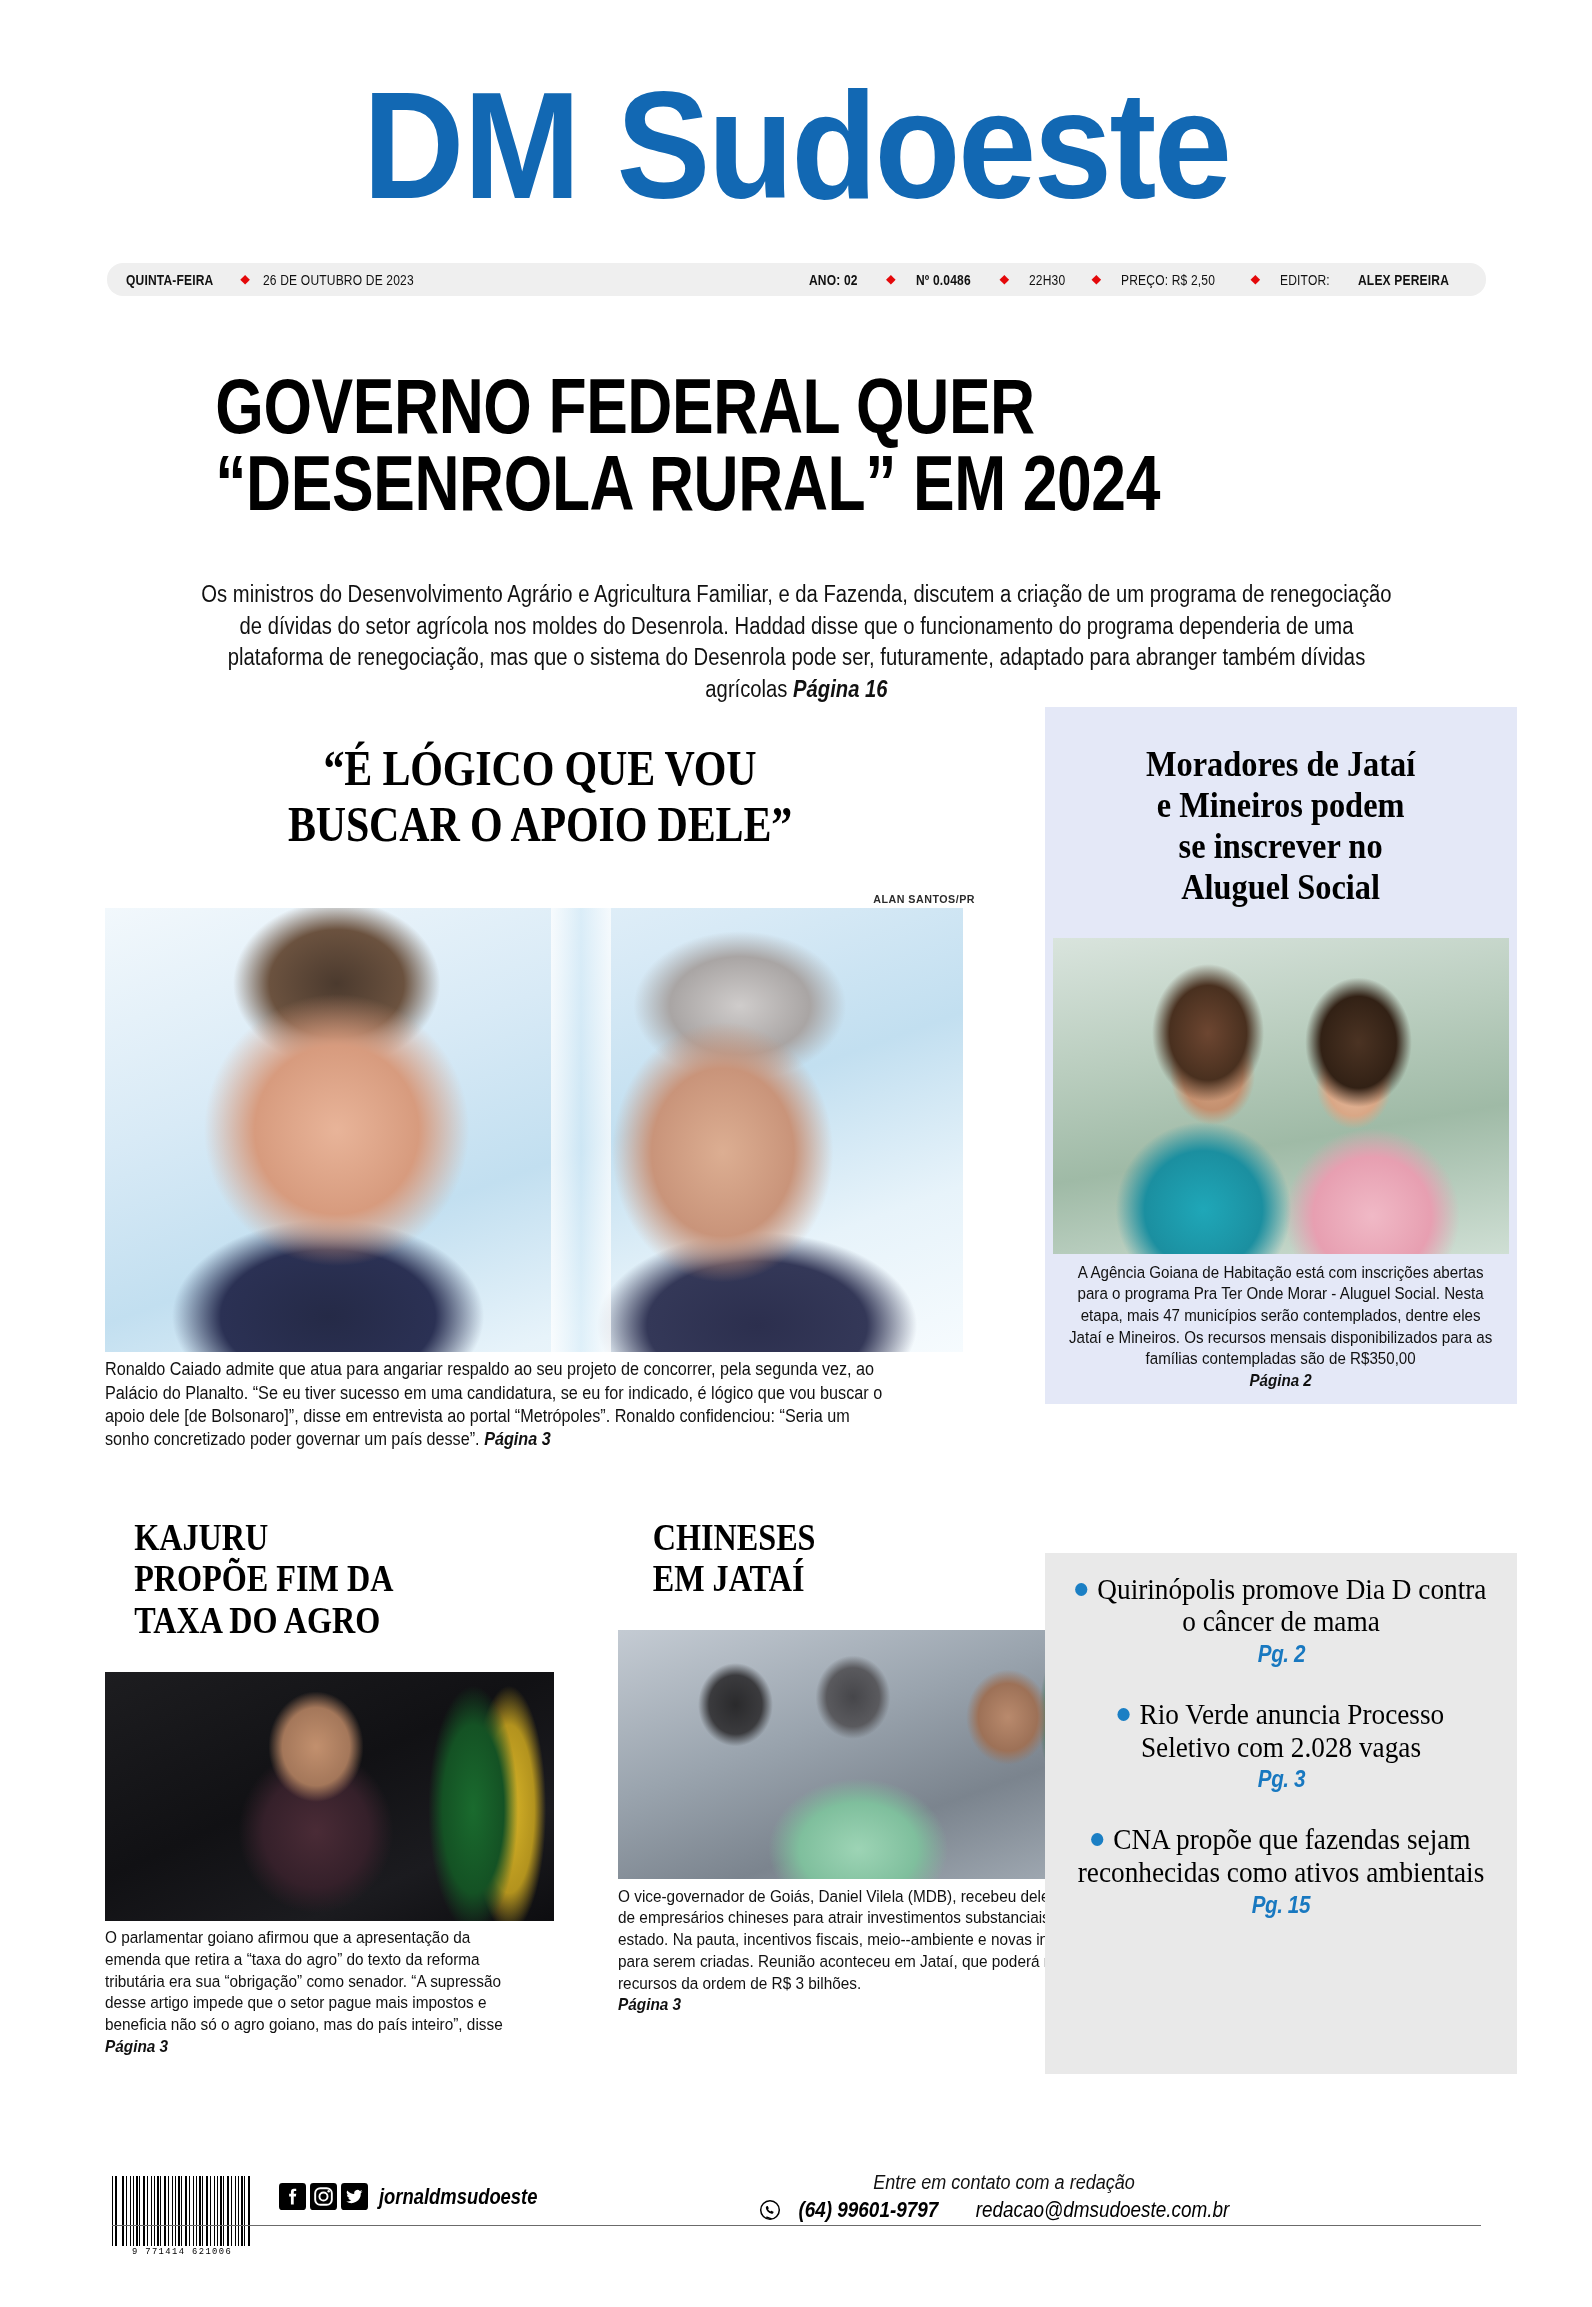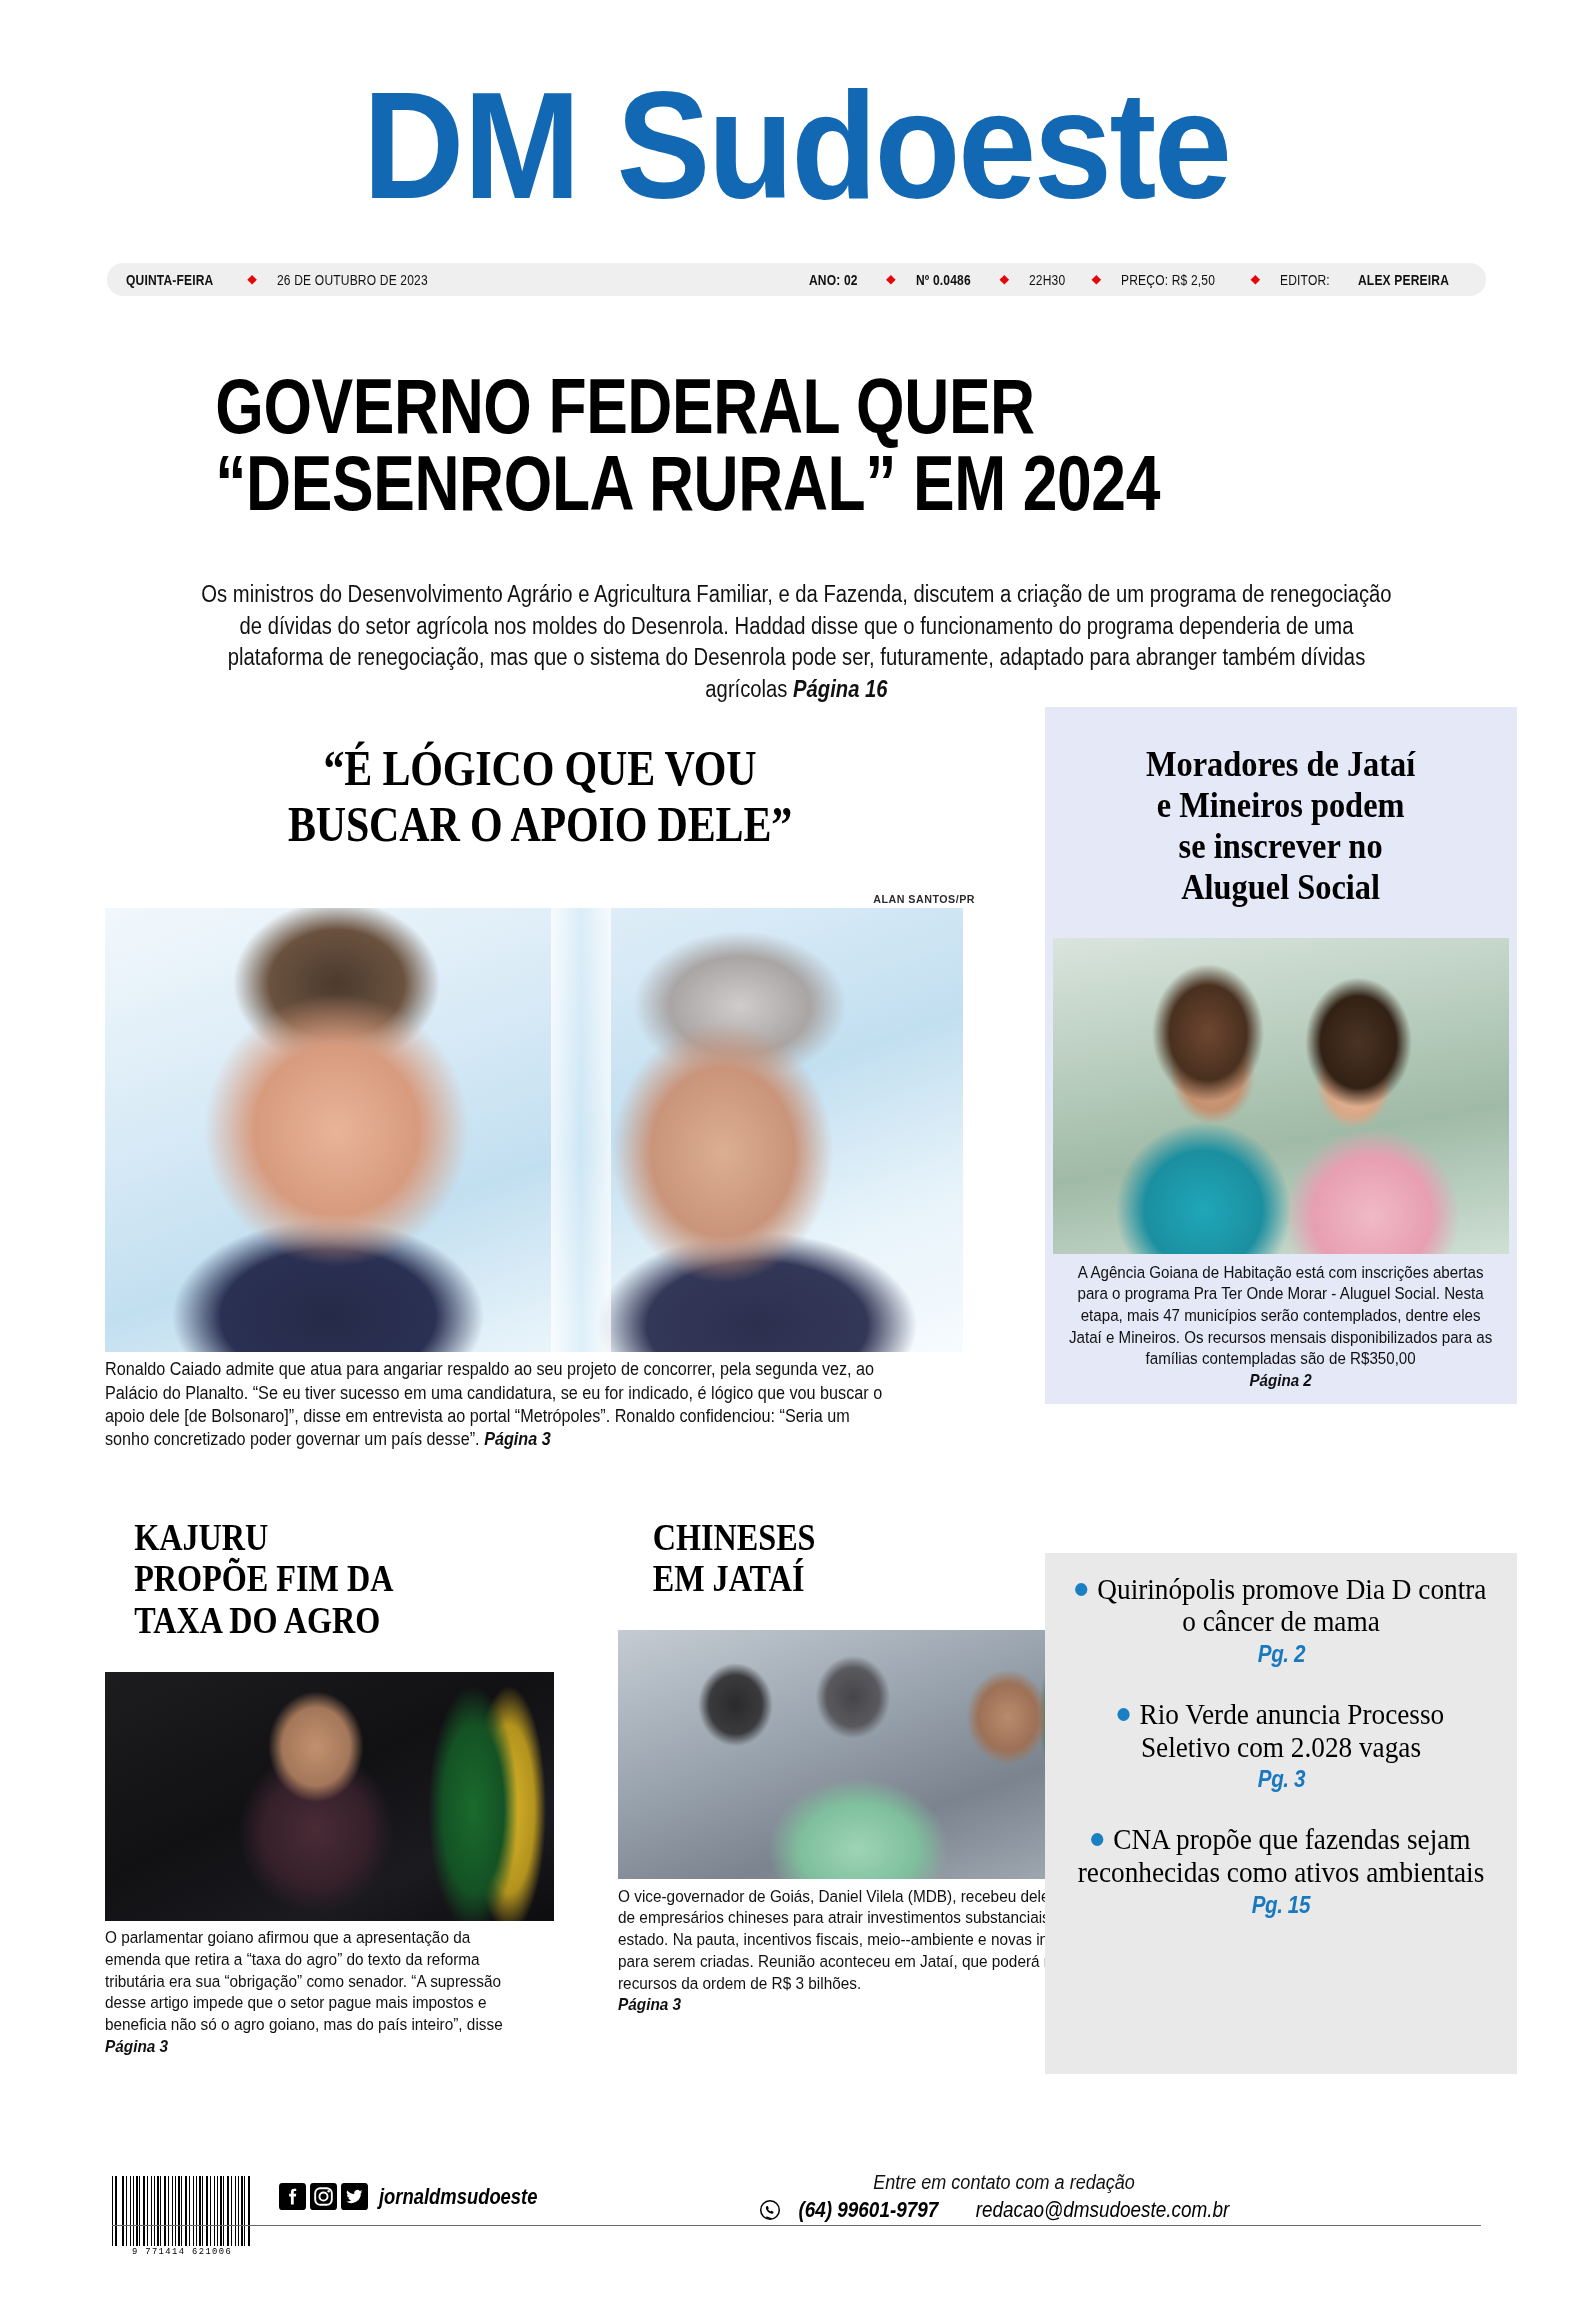--- a/index.html
+++ b/index.html
@@ -29,21 +29,21 @@
   .logo .dm{letter-spacing:-0.9px;}
 
   
   .infobar{
     position:absolute;left:107px;right:107px;top:263px;height:33px;
     background:#efefef;border-radius:16px;
     display:flex;align-items:center;
   }
   .infobar .left{
     position:absolute;left:18.6px;top:50%;transform:translateY(-50%);
-    display:flex;align-items:center;gap:20px;white-space:nowrap;
+    display:flex;align-items:center;gap:13px;white-space:nowrap;
   }
   .infobar .right{
     position:absolute;right:22px;top:50%;transform:translateY(-50%);
     display:flex;align-items:center;gap:20px;white-space:nowrap;
   }
   .ib-b{font-size:14px;font-weight:700;letter-spacing:0.2px;color:#111;transform:scaleX(.86);transform-origin:left center;}
   .ib-n{font-size:14px;font-weight:400;letter-spacing:0.2px;color:#111;transform:scaleX(.86);transform-origin:left center;}
   .dia{color:#e4080a;font-size:12.6px;line-height:1;transform:translateY(-0.5px);}
 
   

